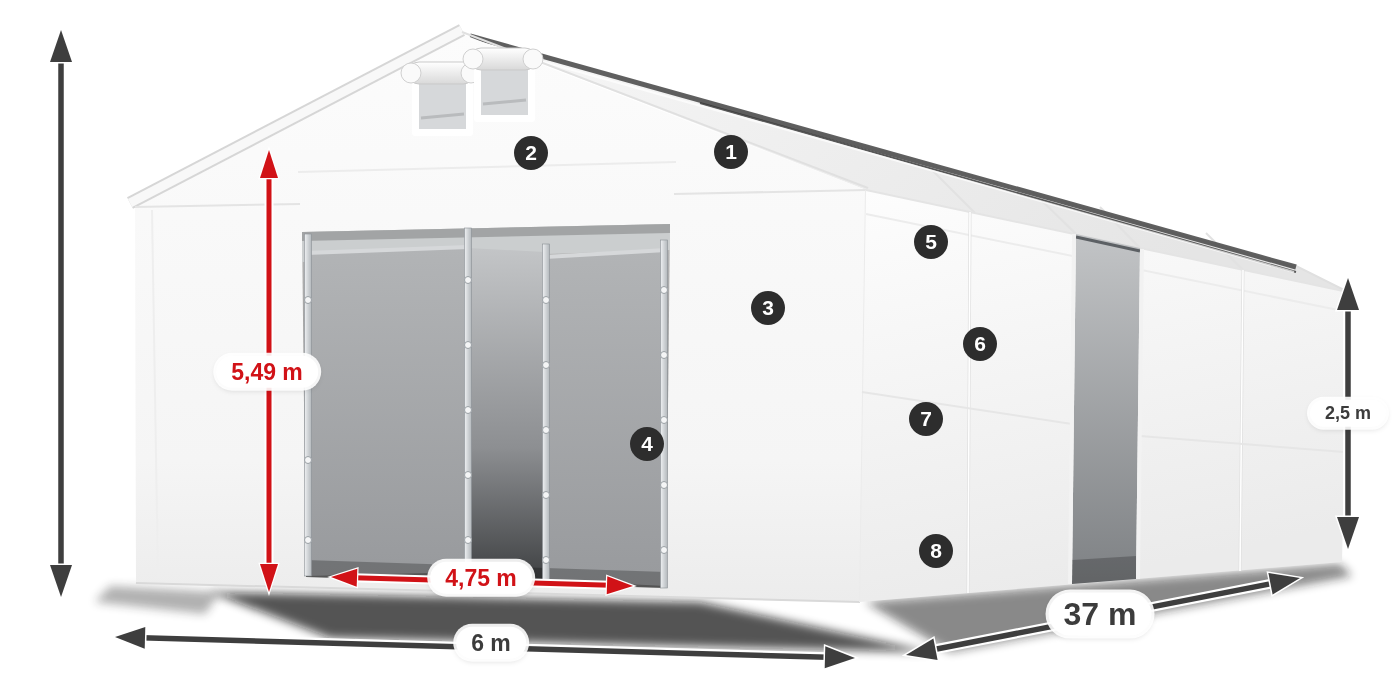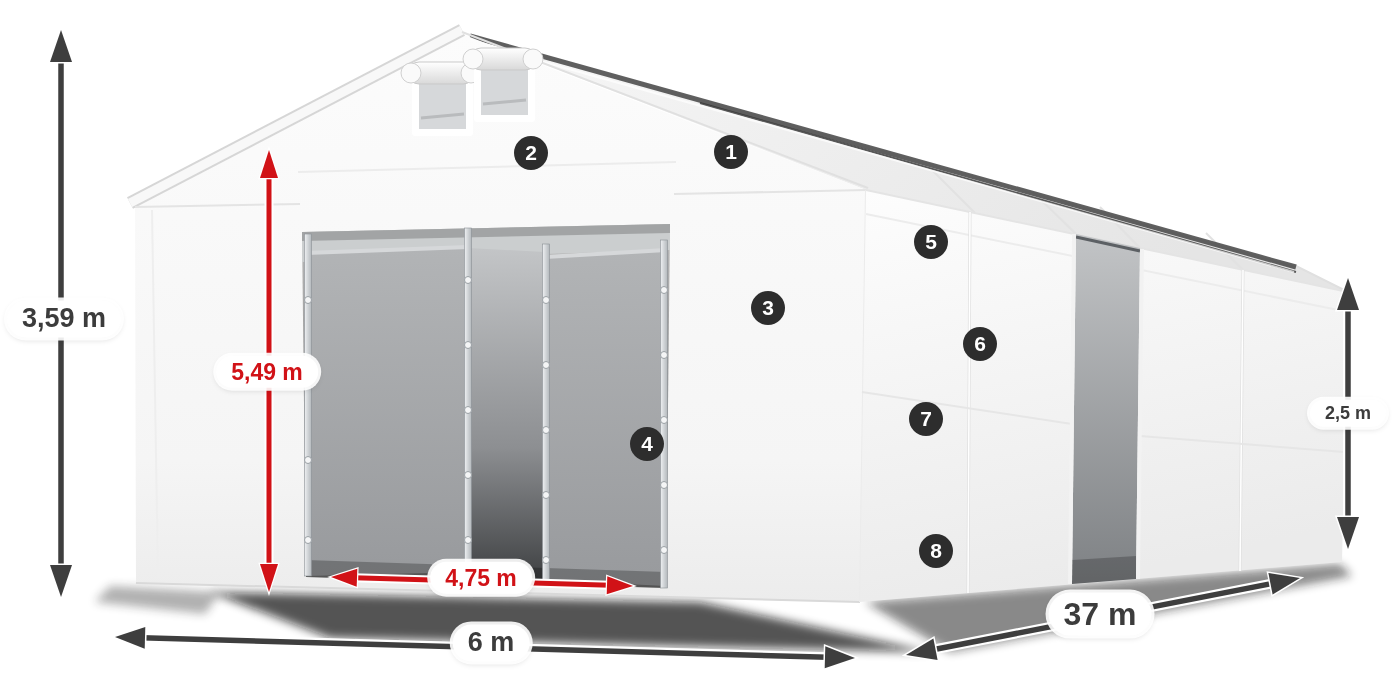--- a/index.html
+++ b/index.html
@@ -208,24 +208,23 @@
     <polygon points="269,592 260,564 278,564" fill="#d11217" stroke="#ffffff" stroke-width="2.5" paint-order="stroke"></polygon>
   </g>
   <g>
     <line x1="354" y1="577.7" x2="610" y2="585.3" stroke="#ffffff" stroke-width="9"></line>
     <line x1="354" y1="577.7" x2="610" y2="585.3" stroke="#d11217" stroke-width="5"></line>
     <polygon points="331,577 356.7,586.8 357.3,568.8" fill="#d11217" stroke="#ffffff" stroke-width="2.5" paint-order="stroke"></polygon>
     <polygon points="633,586 606.7,594.2 607.3,576.2" fill="#d11217" stroke="#ffffff" stroke-width="2.5" paint-order="stroke"></polygon>
   </g>
 </svg>
 
-<div class="pill" style="left:64px;top:319px;font-size:27px">3,59 m</div>
 <div class="pill red" style="left:267px;top:372px;font-size:23px">5,49 m</div>
 <div class="pill red" style="left:481px;top:578px;font-size:23px">4,75 m</div>
-<div class="pill" style="left:491px;top:643px;font-size:27px">6 m</div>
+<div class="pill" style="left:491px;top:643px;font-size:23px">6 m</div>
 <div class="pill" style="left:1100px;top:614px;font-size:32px">37 m</div>
 <div class="pill" style="left:1348px;top:413px;font-size:18px">2,5 m</div>
 
 <div class="badge" style="left:731px;top:152px">1</div>
 <div class="badge" style="left:531px;top:153px">2</div>
 <div class="badge" style="left:768px;top:308px">3</div>
 <div class="badge" style="left:647px;top:444px">4</div>
 <div class="badge" style="left:931px;top:242px">5</div>
 <div class="badge" style="left:980px;top:344px">6</div>
 <div class="badge" style="left:926px;top:419px">7</div>

